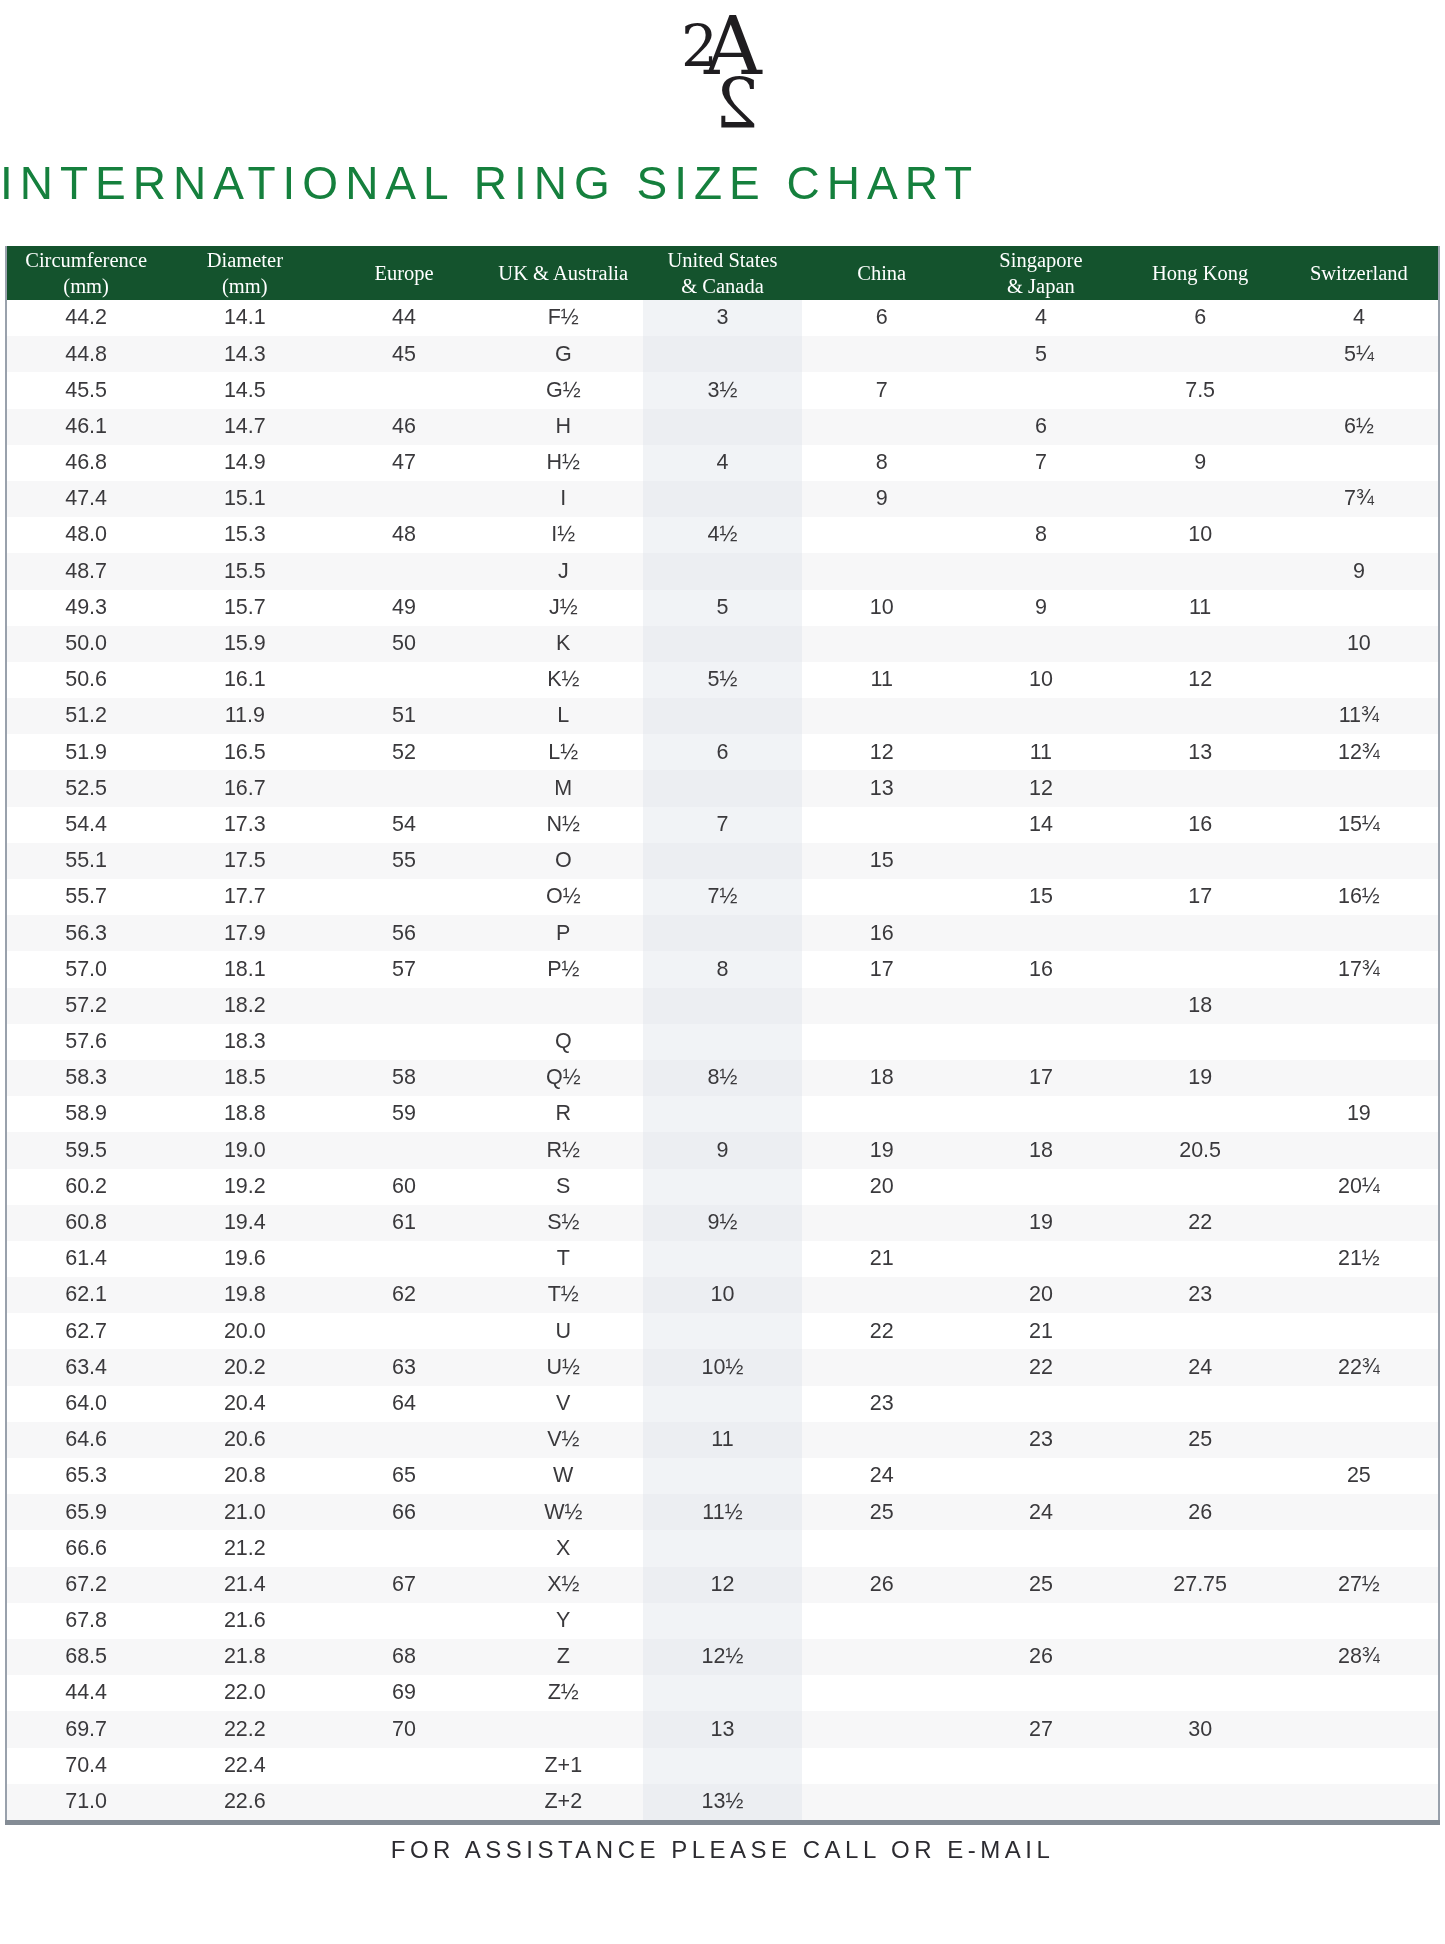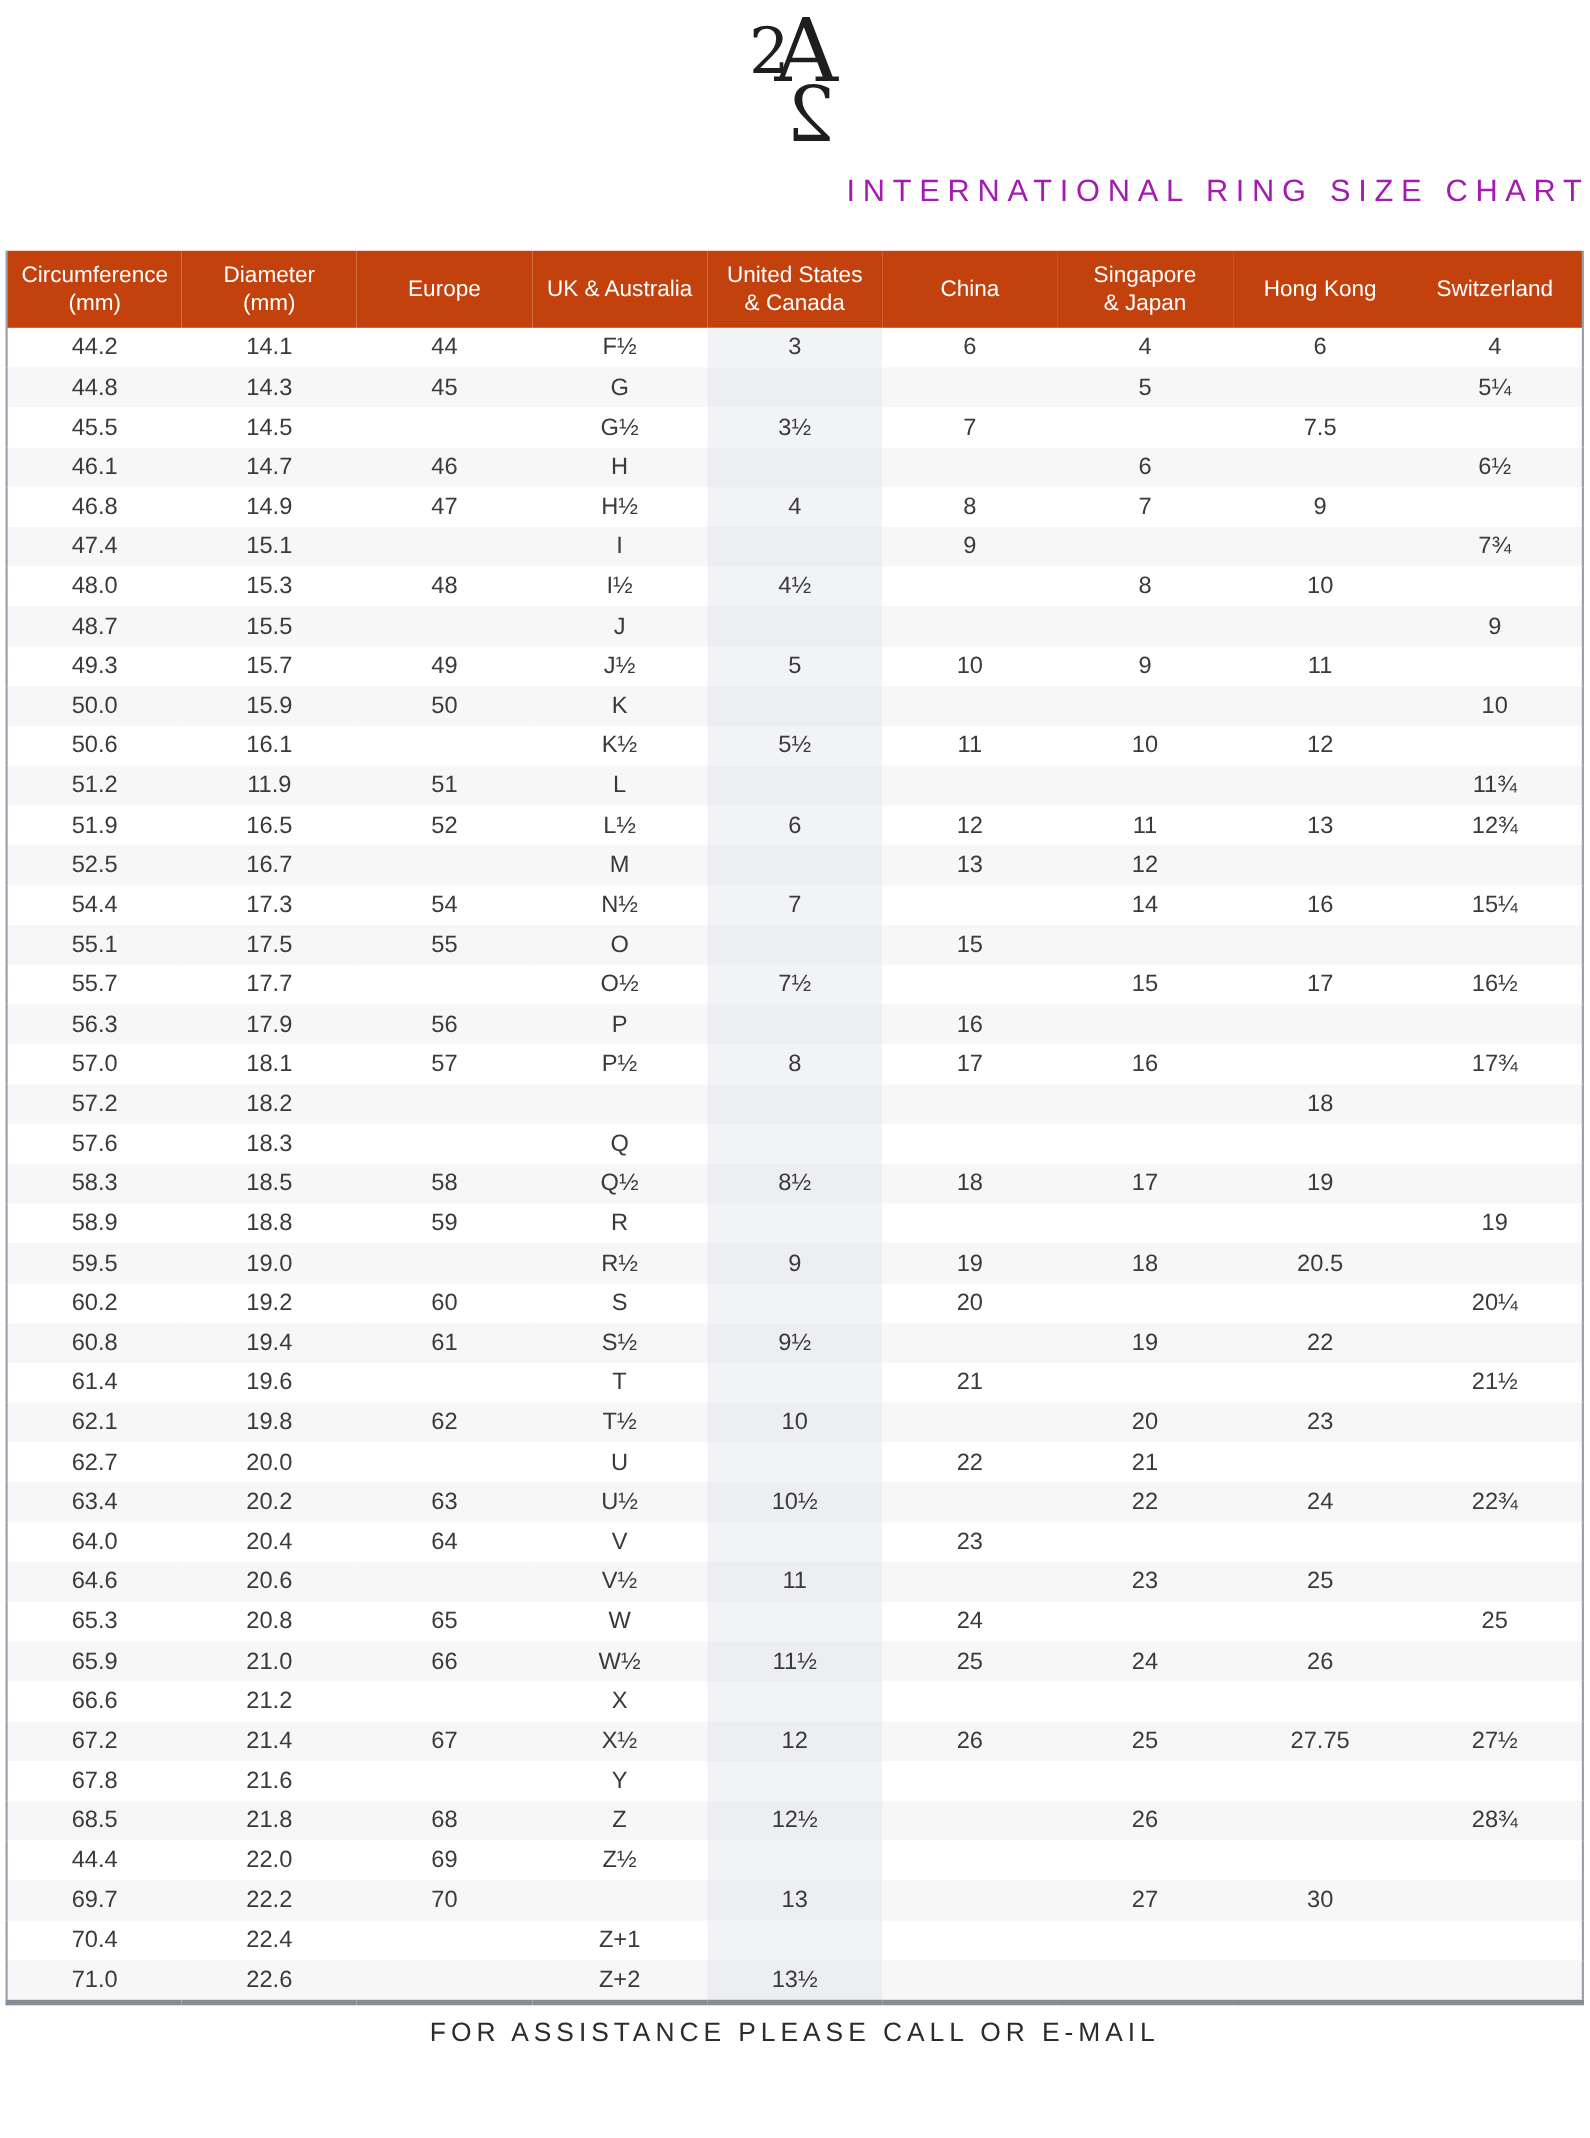--- a/index.html
+++ b/index.html
@@ -17,39 +17,40 @@
     justify-content: center;
     padding-top: 2px;
     height: 132px;
   }
   .logo-wrap svg text {
     font-family: "DejaVu Serif", serif;
     fill: #1f1d20;
   }
   .page-title {
     margin: 26px 0 0 0;
-    text-align: right;
-    font-size: 28px;
+    text-align: left;
+    font-size: 46px;
     font-weight: 400;
     letter-spacing: 7px;
-    color: #a21caf;
+    color: #15803d;
     line-height: 1;
   }
   .chart-table {
     width: 1435px;
     margin: 40px 5px 0 5px;
     border-collapse: collapse;
     table-layout: fixed;
     border-left: 2px solid #99a1ac;
     border-right: 2px solid #99a1ac;
     border-bottom: 5px solid #848c95;
   }
   .chart-table thead tr {
-    background: #c2410c;
-    height: 70px;
+    background: #14532d;
+    height: 54px;
+    font-family: Liberation Serif, serif;
   }
   .chart-table th {
     color: #ffffff;
     font-weight: 400;
     font-size: 20.5px;
     line-height: 1.28;
     text-align: center;
     vertical-align: middle;
     white-space: pre-line;
     padding: 0;

